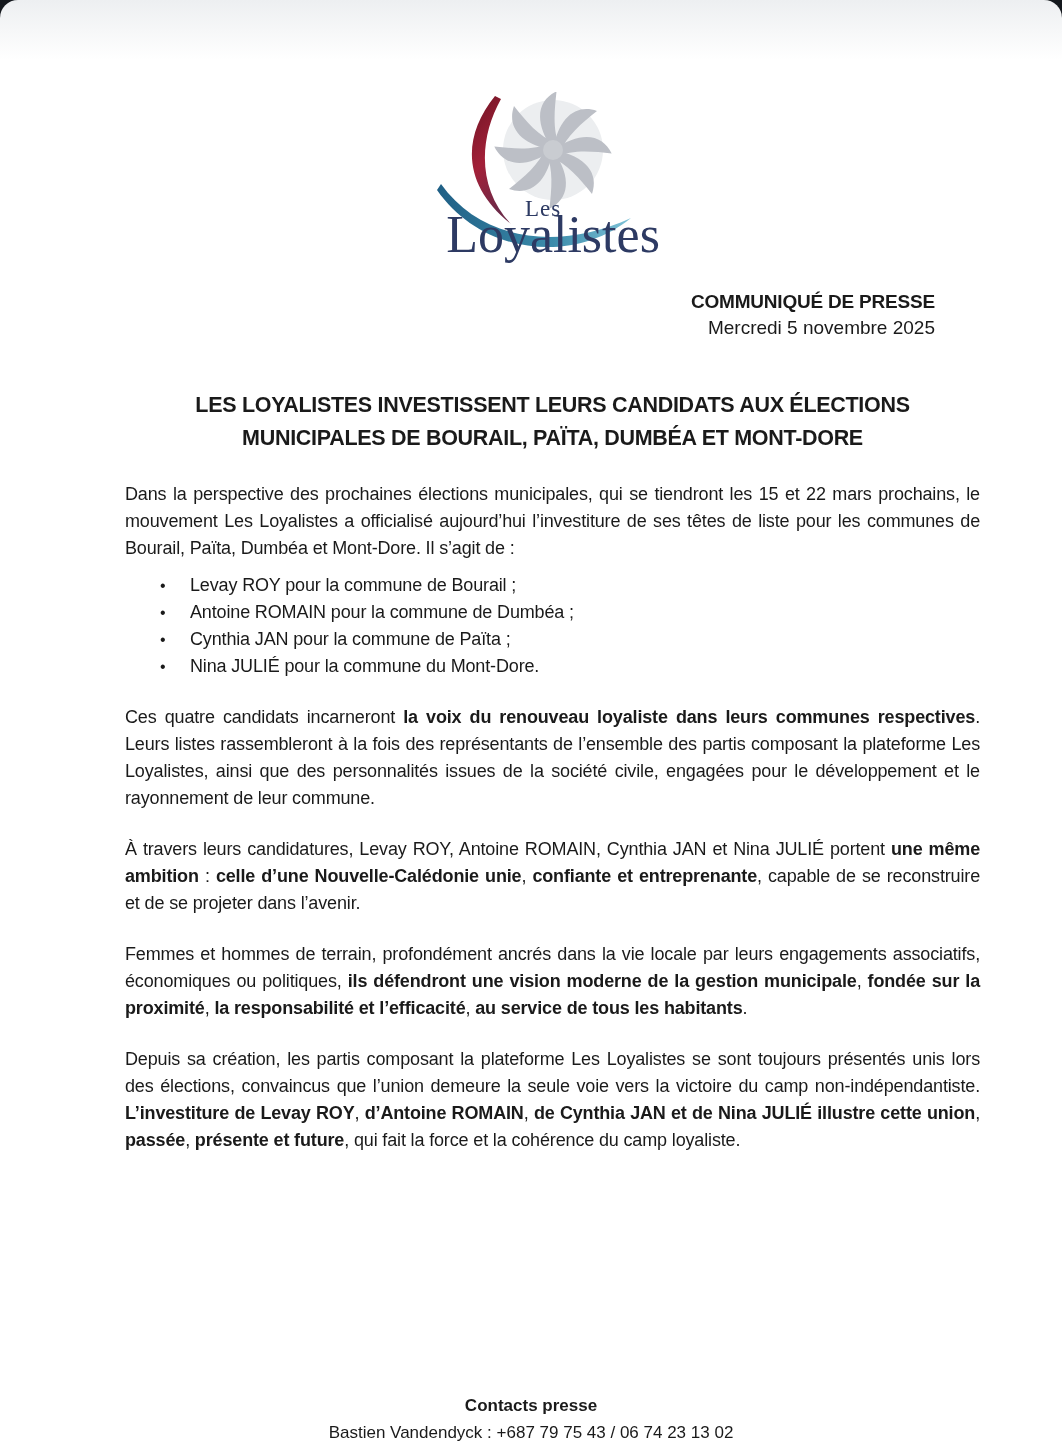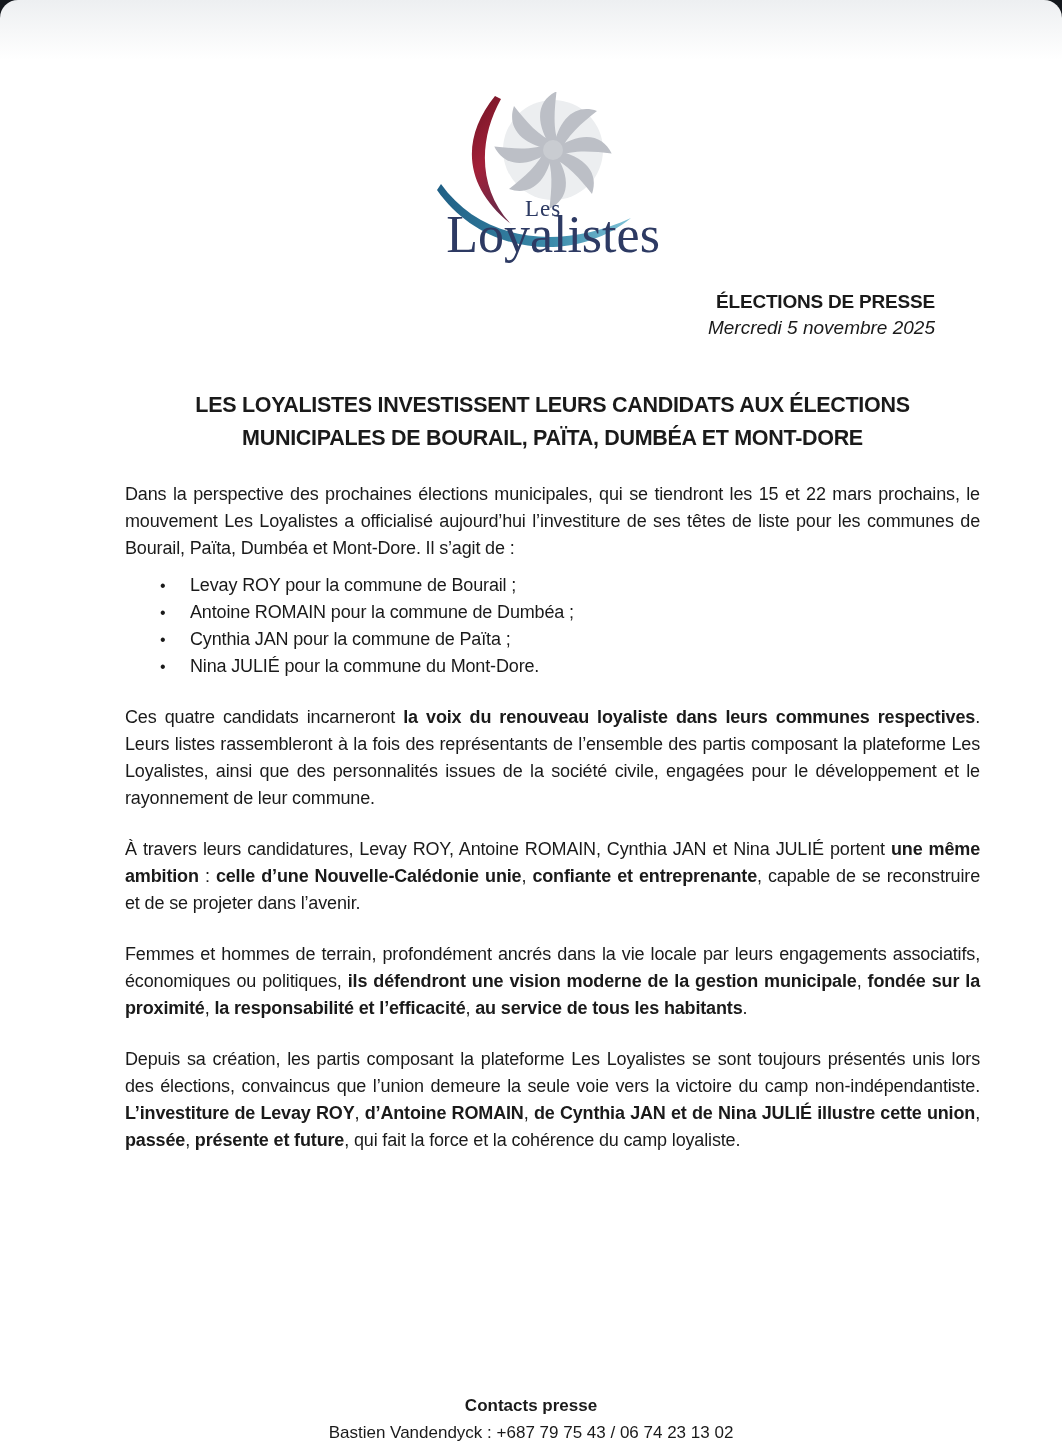--- a/index.html
+++ b/index.html
@@ -28,21 +28,21 @@
   .logo svg { display: block; }
   
   .press-header {
     margin-top: 22px;
     padding-right: 45px;
     text-align: right;
     line-height: 26px;
     font-size: 19px;
   }
   .kicker { font-weight: 700; letter-spacing: -0.2px; }
-  .date-line { font-style: italic; }
+  .date-line { }
   
   .doc-title {
     margin: 48px 0 0 0;
     font-size: 21.5px;
     font-weight: 700;
     text-align: center;
     line-height: 33px;
     letter-spacing: -0.3px;
   }
   .doc-title .tline { display: block; }
@@ -121,21 +121,21 @@
       <path d="M72,4 C38,46 40,94 88,132 C54,96 56,46 78,7 Z" fill="url(#redg)"></path>
 
       <path d="M18,92 C58,148 134,160 208,126 C152,172 60,164 14,98 Z" fill="url(#blueg)"></path>
 
       <text x="102" y="124" font-family="Liberation Serif, serif" font-size="23" letter-spacing="1" fill="#2d3a63">Les</text>
       <text x="130" y="160" text-anchor="middle" font-family="Liberation Serif, serif" font-size="52" fill="#2d3a63">Loyalistes</text>
     </svg>
   </div>
 
   <div class="press-header">
-    <div class="kicker">ÉLECTIONS DE PRESSE</div>
+    <div class="kicker">COMMUNIQUÉ DE PRESSE</div>
     <div class="date-line">Mercredi 5 novembre 2025</div>
   </div>
 
   <h1 class="doc-title">
     <span class="tline">LES LOYALISTES INVESTISSENT LEURS CANDIDATS AUX ÉLECTIONS</span>
     <span class="tline">MUNICIPALES DE BOURAIL, PAÏTA, DUMBÉA ET MONT-DORE</span>
   </h1>
 
   <p class="body-p intro"><span>Dans la perspective des prochaines élections municipales, qui se tiendront les 15 et 22 mars prochains, le mouvement Les Loyalistes a officialisé aujourd’hui l’investiture de ses têtes de liste pour les communes de Bourail, Païta, Dumbéa et Mont-Dore. Il s’agit de :</span></p>
 

